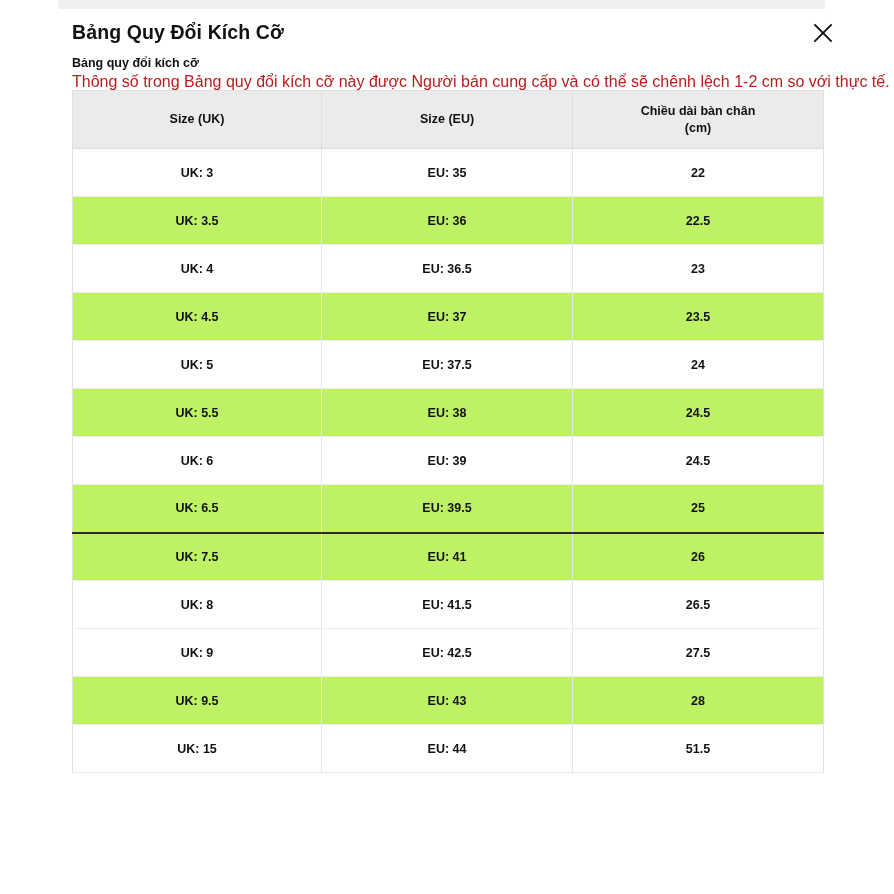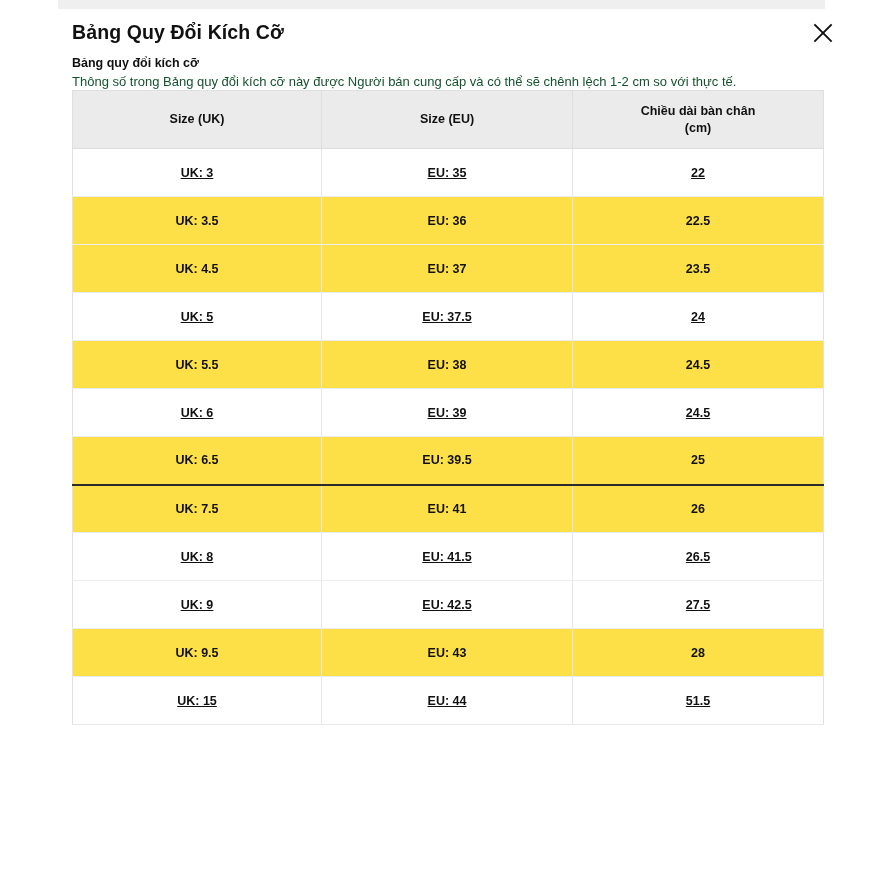--- a/index.html
+++ b/index.html
@@ -78,23 +78,23 @@
     font-weight: 700;
     color: #111111;
     line-height: 18px;
     white-space: nowrap;
   }
 
   .description {
     position: absolute;
     left: 72px;
     top: 72px;
-    font-size: 13px;
+    font-size: 16px;
     font-weight: 400;
-    color: #14532d;
+    color: #b91c1c;
     line-height: 20px;
     white-space: nowrap;
   }
 
   .table-wrap {
     position: absolute;
     left: 72px;
     top: 90px;
     width: 751px;
   }
@@ -132,22 +132,22 @@
     text-align: center;
     vertical-align: middle;
     height: 48px;
     padding: 4px 8px;
     border-right: 1px solid #e6e6e6;
     border-bottom: 1px solid #ededed;
     line-height: 16px;
   }
   table.size-table td:last-child { border-right: none; }
 
-  table.size-table tr.odd-row td { background: #ffffff; text-decoration: underline; }
-  table.size-table tr.even-row td { background: #fde047; }
+  table.size-table tr.odd-row td { background: #ffffff; }
+  table.size-table tr.even-row td { background: #bef264; }
 
   
   table.size-table tr.section-break td {
     border-bottom: 2px solid #2b2b2b;
   }
 
   table.size-table tr:last-child td { border-bottom: 1px solid #e8e8e8; }
 </style>
 </head>
 <body>
@@ -195,20 +195,25 @@
           <tr class="odd-row">
             <td>UK: 3</td>
             <td>EU: 35</td>
             <td>22</td>
           </tr>
           <tr class="even-row">
             <td>UK: 3.5</td>
             <td>EU: 36</td>
             <td>22.5</td>
           </tr>
+          <tr class="odd-row">
+            <td>UK: 4</td>
+            <td>EU: 36.5</td>
+            <td>23</td>
+          </tr>
           <tr class="even-row">
             <td>UK: 4.5</td>
             <td>EU: 37</td>
             <td>23.5</td>
           </tr>
           <tr class="odd-row">
             <td>UK: 5</td>
             <td>EU: 37.5</td>
             <td>24</td>
           </tr>

